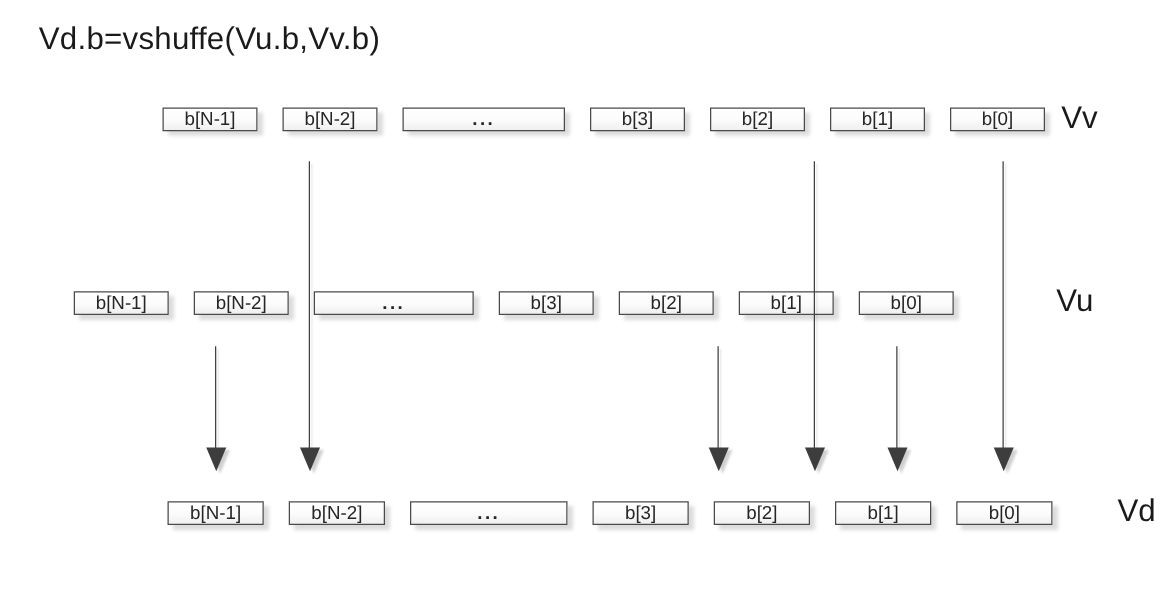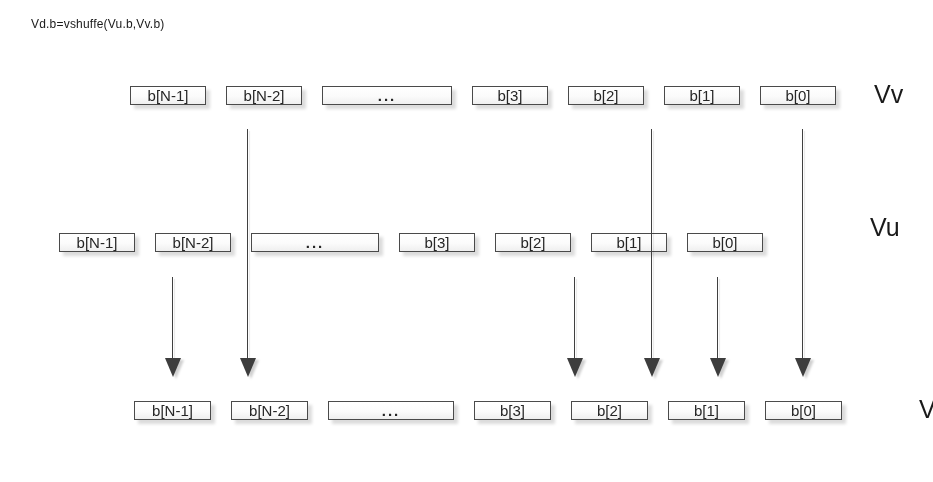--- a/index.html
+++ b/index.html
@@ -7,44 +7,44 @@
   .canvas {
     position:relative;
     width:933px; height:482px;
     background:#ffffff;
     font-family:"Liberation Sans", sans-serif;
     color:#1f1f1f;
     overflow:hidden;
   }
   .title {
     position:absolute; left:31px; top:17px;
-    font-size:12px; letter-spacing:0.2px; color:#1a1a1a;
+    font-size:25px; letter-spacing:0.2px; color:#1a1a1a;
     white-space:nowrap;
   }
   .row {
     position:absolute; display:flex; align-items:center;gap:20px;
   }
   .row-vv { left:130px; top:61px;  width:706px; height:68px; }
   .row-vu { left:59px;  top:208px; width:704px; height:69px; }
   .row-vd { left:134px; top:375px; width:708px; height:71px; }
   .cell {
     flex:0 0 76px;
     border:1px solid #4a4a4a;
     background:linear-gradient(180deg,#ffffff 0%,#fbfbfb 55%,#efefef 100%);
     box-shadow:4px 4px 3px 0 #dcdcdc;
     display:flex; align-items:center; justify-content:center;
     font-size:15px; color:#262626; white-space:nowrap;
   }
   .row-vd .cell { flex-basis:77px; }
   .cell.dots { flex:1 1 auto; font-weight:bold; letter-spacing:2px; font-size:15px; }
   .reg-label {
-    position:absolute; font-size:25px; color:#1a1a1a; white-space:nowrap;margin-left:25px;
+    position:absolute; font-size:25px; color:#1a1a1a; white-space:nowrap;
   }
   .label-vv { left:849px; top:80px; }
-  .label-vu { left:845px; top:213px; }
+  .label-vu { left:845px; top:227px; }
   .label-vd { left:894px; top:395px; }
   .arrow { position:absolute; width:0; z-index:5; }
   .arrow .shaft {
     position:absolute; left:0; top:0; width:1px;
     height:calc(100% - 18px);
     background:#404040;
     box-shadow:2px 2px 1px rgba(0,0,0,0.10);
   }
   .arrow .head {
     position:absolute; bottom:0; left:-7.5px;

